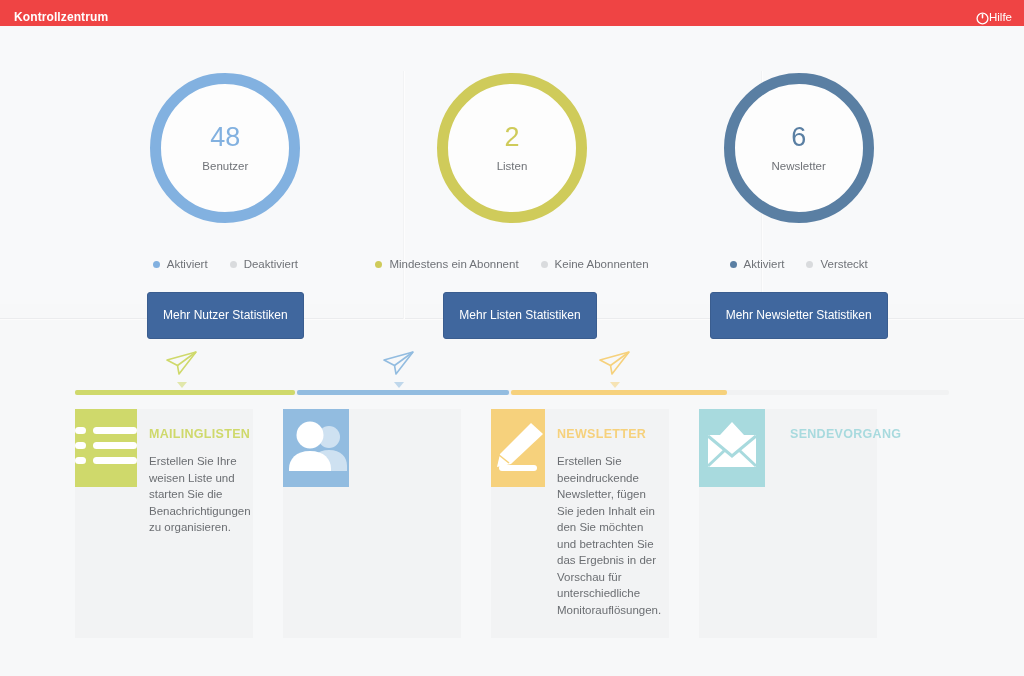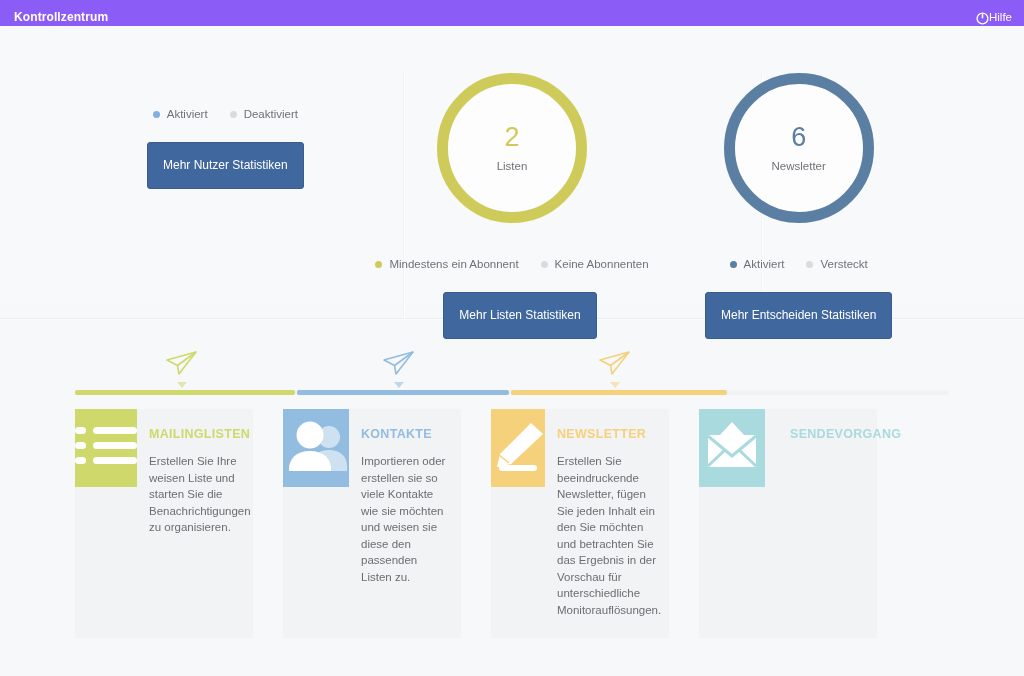--- a/index.html
+++ b/index.html
@@ -13,21 +13,21 @@
   body {
     font-family: "Liberation Sans", sans-serif;
     background: #f7f8f9;
     color: #555;
     -webkit-font-smoothing: antialiased;
   }
 
   
   .topbar {
     height: 26px;
-    background: #8b5cf6;
+    background: #ef4444;
     display: flex;
     align-items: center;
     justify-content: space-between;
     padding: 8px 12px 0 14px;
     position: relative;
   }
   .topbar-title {
     color: #ffffff;
     font-size: 12px;
     font-weight: bold;
@@ -233,20 +233,24 @@
   </div>
 </div>
 
 <div class="stats-wrap">
   <div class="stats-row">
 
     <div class="stat-divider d1"></div>
     <div class="stat-divider d2"></div>
 
     <div class="stat-col">
+      <div class="donut" id="donut0" style="border-color: rgb(130, 177, 224);">
+        <span class="donut-value" id="dval0" style="color: rgb(130, 177, 224);">48</span>
+        <span class="donut-label">Benutzer</span>
+      </div>
       <div class="legend">
         <span class="legend-item">
           <i class="legend-dot" id="ld0a" style="background: rgb(130, 177, 224);"></i>
           <span>Aktiviert</span>
         </span>
         <span class="legend-item">
           <i class="legend-dot off"></i>
           <span>Deaktiviert</span>
         </span>
       </div>
@@ -279,21 +283,21 @@
       <div class="legend">
         <span class="legend-item">
           <i class="legend-dot" id="ld2a" style="background: rgb(90, 127, 163);"></i>
           <span>Aktiviert</span>
         </span>
         <span class="legend-item">
           <i class="legend-dot off"></i>
           <span>Versteckt</span>
         </span>
       </div>
-      <button class="stat-btn" style="background: rgb(64, 103, 158);">Mehr Entscheiden Statistiken</button>
+      <button class="stat-btn" style="background: rgb(64, 103, 158);">Mehr Newsletter Statistiken</button>
     </div>
 
   </div>
 </div>
 
 <div class="section-divider"></div>
 
 <div class="timeline">
   <div class="tl-track" style="background: rgb(241, 242, 243);"></div>
 
@@ -350,24 +354,20 @@
     <div class="card-banner" id="banner1" style="background: rgb(146, 188, 224);">
       <span>
         <svg viewBox="0 0 66 50" width="66" height="50">
           <circle cx="46" cy="16" r="11" fill="#ffffff" opacity="0.55"></circle>
           <path d="M46 29 c-12 0 -18 7 -18 16 v5 h36 v-5 c0 -9 -6 -16 -18 -16 z" fill="#ffffff" opacity="0.55"></path>
           <circle cx="27" cy="14" r="13.5" fill="#ffffff"></circle>
           <path d="M27 30 c-14 0 -21 8 -21 18 v2 h42 v-2 c0 -10 -7 -18 -21 -18 z" fill="#ffffff"></path>
         </svg>
       </span>
     </div>
-    <div class="card-body">
-      <div class="card-title" id="ctitle1" style="color: rgb(146, 188, 224);">KONTAKTE</div>
-      <div class="card-text">Importieren oder erstellen sie so viele Kontakte wie sie möchten und weisen sie diese den passenden Listen zu.</div>
-    </div>
   </div>
 
   <div class="card">
     <div class="card-banner" id="banner2" style="background: rgb(246, 209, 124);">
       <span>
         <svg viewBox="0 0 54 50" width="54" height="50">
           <path d="M40 2 L52 13 L20 43 L6 46 L9 33 Z" fill="#ffffff"></path>
           <path d="M8 34 L18 42" stroke="#f6d17c" stroke-width="1.6" fill="none"></path>
           <rect x="8" y="44" width="38" height="6" rx="3" fill="#ffffff"></rect>
         </svg>

